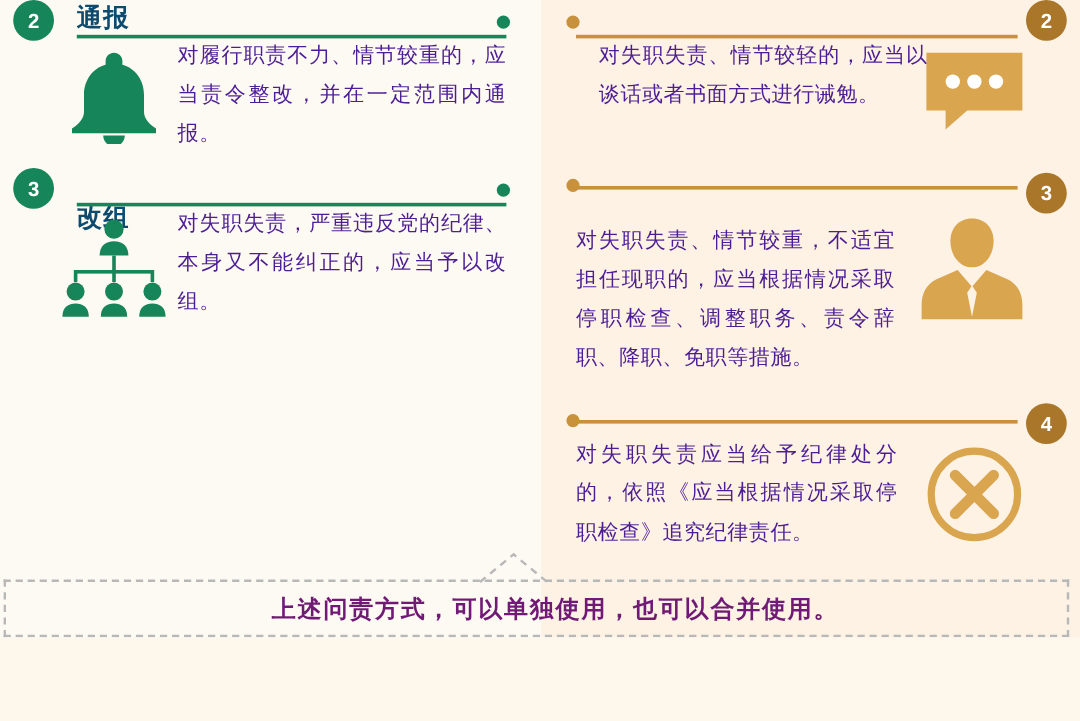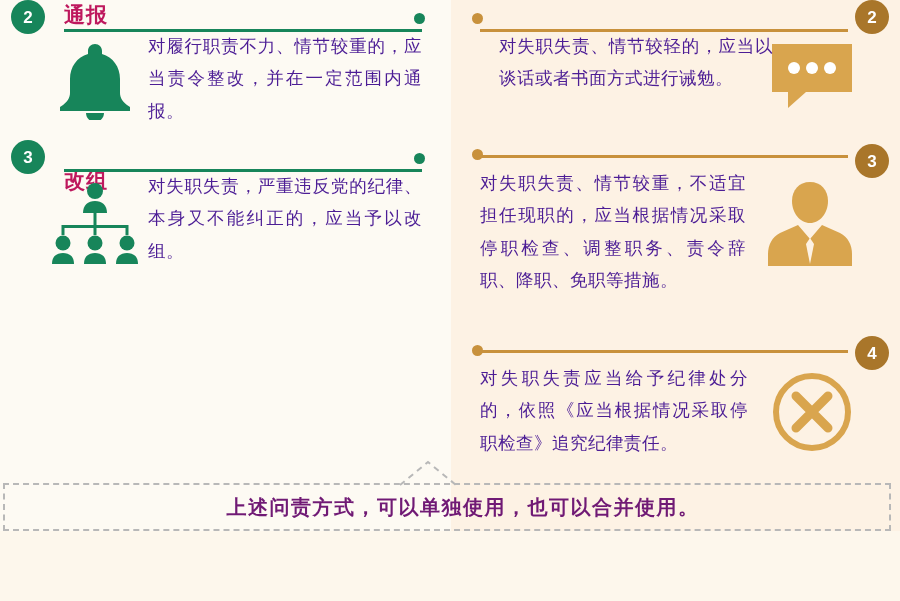--- a/index.html
+++ b/index.html
@@ -53,21 +53,21 @@
   .badge.green { background: #17855a; }
   .badge.brown { background: #a9762a; }
 
   .title {
     position: absolute;
     font-size: 21px;
     font-weight: bold;
     letter-spacing: 1px;
     white-space: nowrap;
   }
-  .title.green { color: #be185d; }
+  .title.green { color: #0c4a6e; }
 
   .rule {
     position: absolute;
     height: 3px;
   }
   .rule.green { background: #17855a; }
   .rule.brown { background: #c8913c; }
 
   .dot {
     position: absolute;
@@ -213,21 +213,21 @@
       <svg width="96" height="90" viewBox="0 0 96 90">
         <g fill="#d9a54e">
           <path d="M48 4 c-11 0 -18 8 -18 19 c0 12 8 22 18 22 c10 0 18 -10 18 -22 c0 -11 -7 -19 -18 -19 z"></path>
           <path d="M36 47 l-18 8 c-8 4 -12 12 -12 21 l0 12 l84 0 l0 -12 c0 -9 -4 -17 -12 -21 l-18 -8 l-12 14 z"></path>
         </g>
         <path d="M40 47 l8 12 l8 -12 l-4 -2 l-8 0 z" fill="#fdf2e4"></path>
         <path d="M48 60 l-4 6 l4 20 l4 -20 z" fill="#fdf2e4"></path>
       </svg>
     </div>
 
-    <div class="body-text" style="left:480px; top:168px; width:266px;font-family:Liberation Mono, monospace;">对失职失责、情节较重，不适宜担任现职的，应当根据情况采取停职检查、调整职务、责令辞职、降职、免职等措施。</div>
+    <div class="body-text" style="left:480px; top:184px; width:266px;">对失职失责、情节较重，不适宜担任现职的，应当根据情况采取停职检查、调整职务、责令辞职、降职、免职等措施。</div>
   </div>
 
   <div class="block">
     <div class="badge brown" style="left:855px; top:336px;">4</div>
 
     <div class="rule brown" style="left:480px; top:350px; width:368px;"></div>
     <div class="dot brown" style="left:472px; top:345px;"></div>
 
     <div class="icon-box" style="left:772px; top:372px; width:80px; height:80px;">
       <svg width="80" height="80" viewBox="0 0 80 80">

